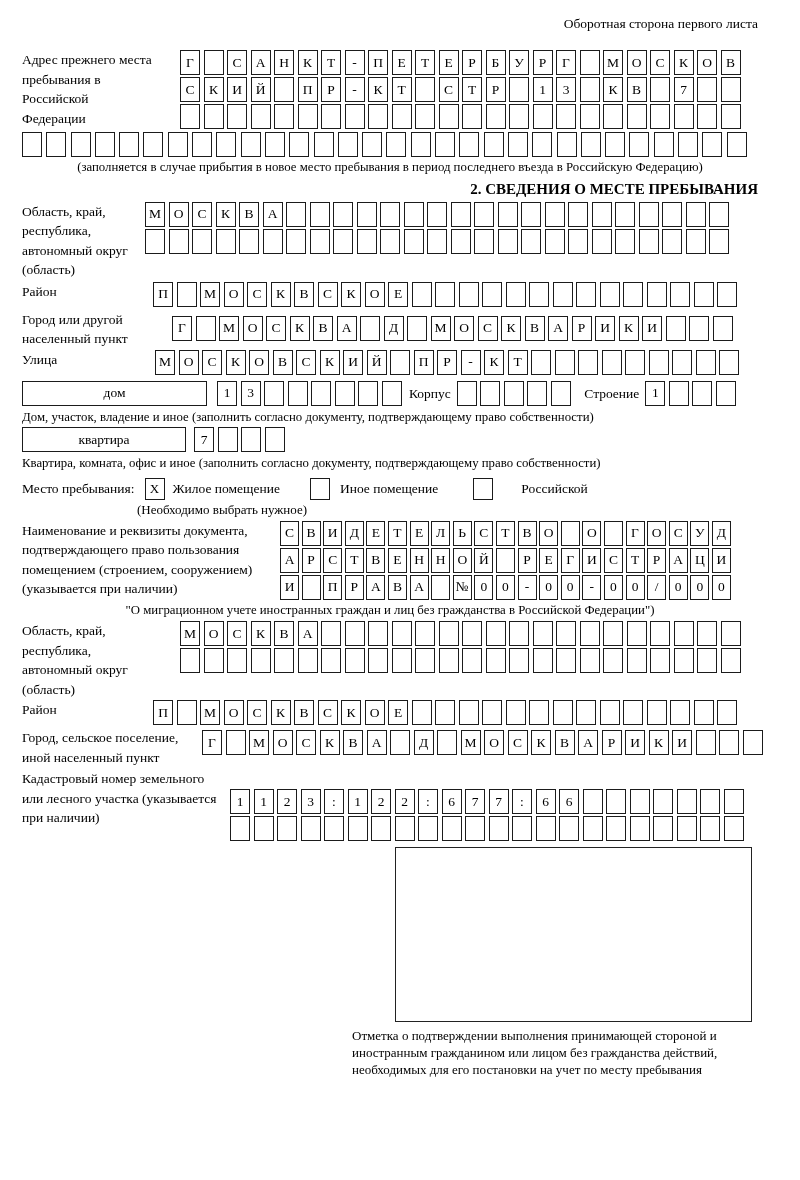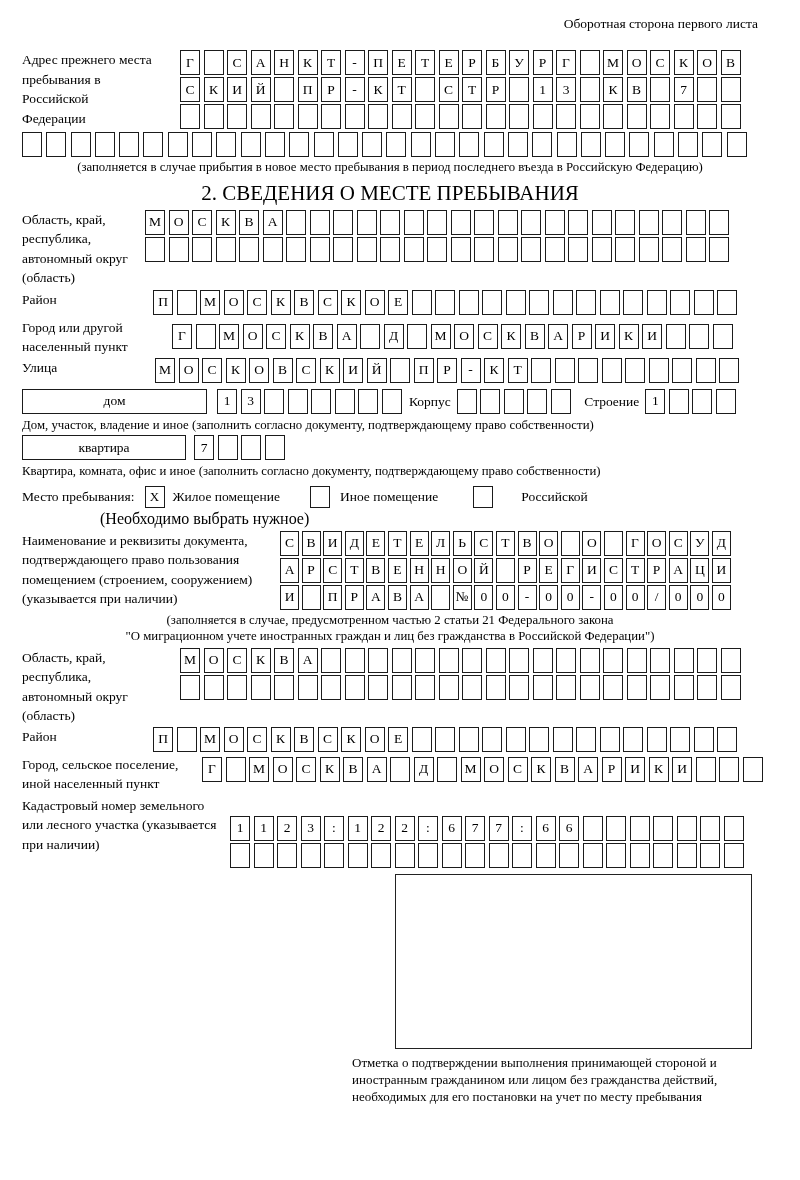--- a/index.html
+++ b/index.html
@@ -20,21 +20,21 @@
   .box {
     flex:0 0 auto; width:20px; height:25px; margin-right:3.5px;
     border:1.6px solid #1b1b1b; display:inline-flex;
     align-items:center; justify-content:center;
     font-size:13.5px; line-height:1;
   }
   .boxrow.sm .box { width:19px; height:25px; margin-right:2.6px; }
   .boxrow.wide .box { margin-right:4.3px; }
 
   .caption { font-size:12.8px; text-align:center; line-height:16.5px; }
-  .sec-title { text-align:center; font-weight:normal; font-size:21px; margin:5px 0 4px 0; }
+  .sec-title { text-align:right; font-weight:bold; font-size:15px; margin:5px 0 4px 0; }
   .sub-title { text-align:center; font-weight:bold; font-size:14.5px; margin:5px 0 3px 0; }
 
   
   .lbl-prev     { width:130px; margin-right:28px; }
   .lbl-region   { width:112px; margin-right:11px; }
   .lbl-district { width:131px; }
   .lbl-city2    { width:140px; margin-right:10px; }
   .lbl-street   { width:133px; }
   .lbl-doc      { width:240px; margin-right:18px; }
   .lbl-fregion  { width:120px; margin-right:38px; }
@@ -49,21 +49,21 @@
   .house-name { width:185px; margin-right:10px; }
   .apt-name   { width:164px; margin-right:8px; }
   .inline-lbl { line-height:25px; flex:0 0 auto; }
 
   .cb {
     width:20px; height:22px; border:1.6px solid #1b1b1b; flex:0 0 auto;
     display:inline-flex; align-items:center; justify-content:center;
     font-size:13px; margin-top:1px;
   }
   .stay-row { display:flex; align-items:flex-start; margin-top:5px; }
-  .stay-note { font-size:16px; margin:1px 0 3px 78px; }
+  .stay-note { font-size:13px; margin:1px 0 3px 115px; }
 
   .stamp-box {
     margin:4px 0 0 373px; width:357px; height:175px;
     border:1.8px solid #222;
   }
   .stamp-caption {
     margin:5px 0 0 330px; width:432px; text-align:left;
     font-size:13px; line-height:17px;
   }
   .mt1{margin-top:1px}.mt2{margin-top:2px}.mt3{margin-top:3px}.mt4{margin-top:4px}
@@ -467,21 +467,20 @@
           <span class="box">0</span>
           <span class="box">0</span>
           <span class="box">/</span>
           <span class="box">0</span>
           <span class="box">0</span>
           <span class="box">0</span>
         </div>
     </div>
   </div>
 
-  <div class="caption">(заполняется в случае, предусмотренном частью 2 статьи 21 Федерального закона</div>
   <div class="caption">"О миграционном учете иностранных граждан и лиц без гражданства в Российской Федерации")</div>
 
   <div class="frow mt3">
     <div class="flabel lbl-fregion">Область, край, республика, автономный округ (область)</div>
     <div class="fboxes">
       <div class="boxrow">
           <span class="box">М</span>
           <span class="box">О</span>
           <span class="box">С</span>
           <span class="box">К</span>

